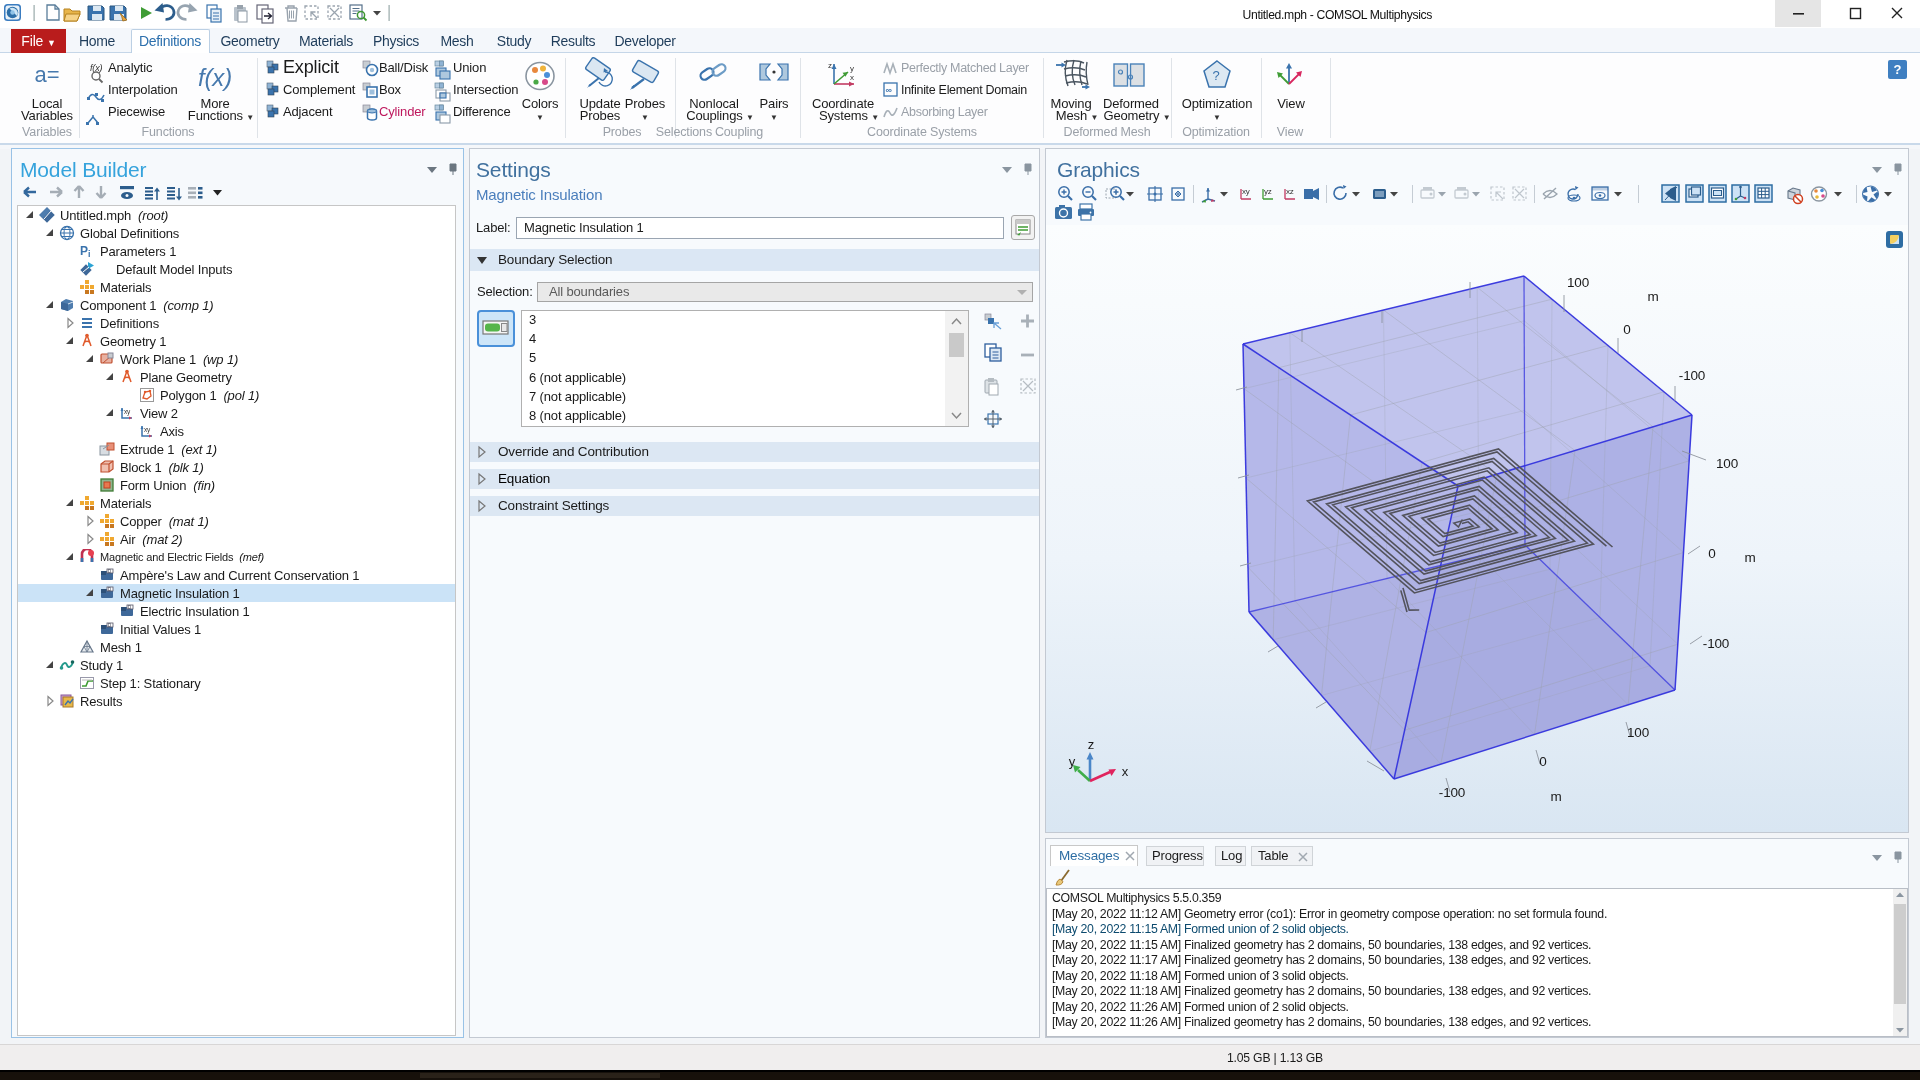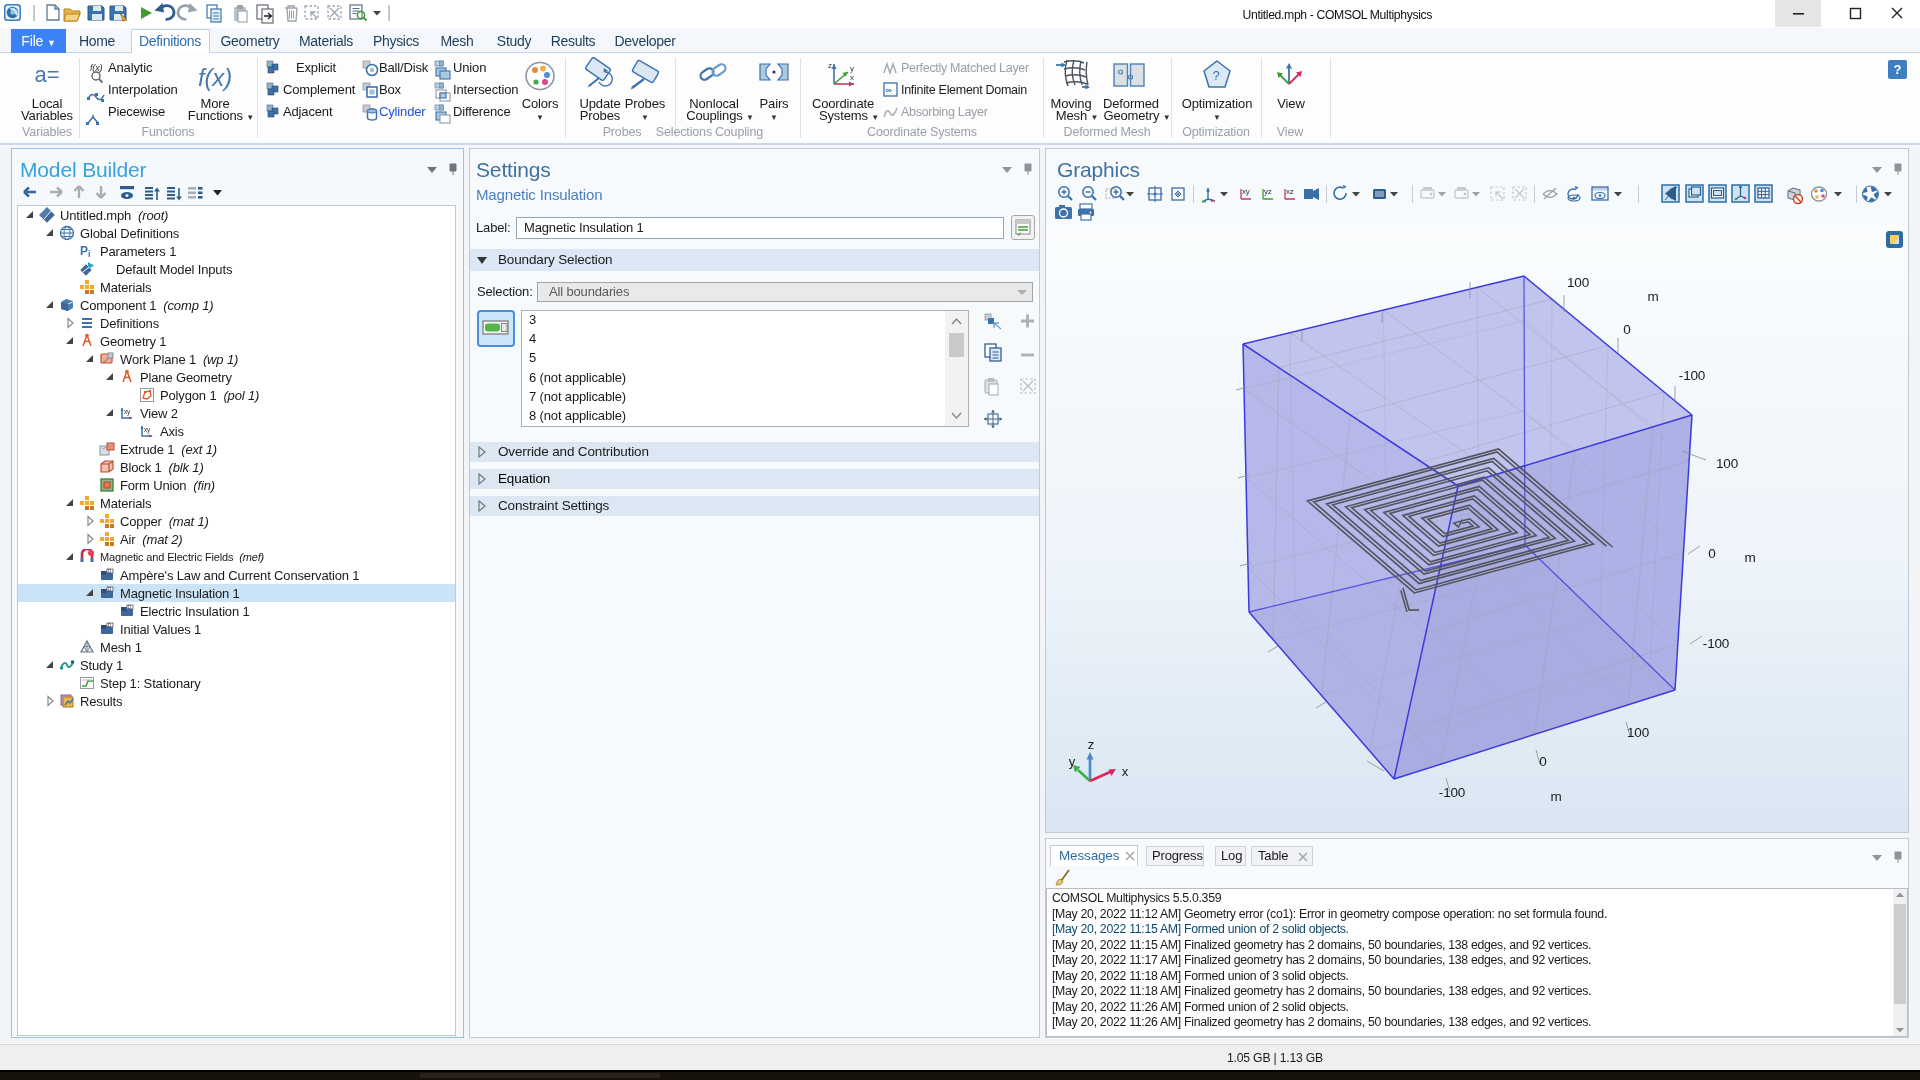--- a/index.html
+++ b/index.html
@@ -55,21 +55,21 @@
     <rect x="328" y="6" width="13" height="13" fill="none" stroke="#9aa4ae" stroke-width="1.3" stroke-dasharray="2.5 2"></rect>
     <path d="M330 17 L339 8 m-9 0 l9 9" stroke="#9aa4ae" stroke-width="1.3"></path>
     <rect x="350" y="5" width="12" height="14" fill="#fff" stroke="#55708a" stroke-width="1.2"></rect>
     <path d="M352.5 8.5 h7 M352.5 11 h7 M352.5 13.5 h4" stroke="#55708a" stroke-width="1"></path>
     <circle cx="361" cy="15" r="3.6" fill="none" stroke="#3d9632" stroke-width="1.5"></circle>
     <path d="M363.5 17.5 l3 3" stroke="#3d9632" stroke-width="1.8"></path>
     <path d="M373 11 l4 4.5 l4 -4.5 z" fill="#444"></path>
     <rect x="388.5" y="5" width="1.2" height="16" fill="#9aa"></rect>
   </svg>
 <div style="position:absolute;left:0;top:28px;width:1920px;height:25px;background:#f4f7fb;border-bottom:1px solid #c5d6e8;"></div>
-<div style="position:absolute;left:11px;top:29px;width:55px;height:41px;background:#3b82f6;color:#fff;font-size:14px;text-align:center;line-height:24px;">File <span style="font-size:9px;">▼</span></div>
+<div style="position:absolute;left:11px;top:29px;width:55px;height:41px;background:#b91c1c;color:#fff;font-size:14px;text-align:center;line-height:24px;">File <span style="font-size:9px;">▼</span></div>
 <div style="position:absolute;left:131px;top:29px;width:79px;height:25px;background:#ffffff;border:1px solid #bcd0e4;border-bottom:none;border-radius:2px 2px 0 0;"></div>
 <div style="position:absolute;left:-203px;width:600px;text-align:center;top:33px;font-size:14px;color:#1e3c5a;white-space:nowrap;line-height:16px;letter-spacing:-0.3px;">Home</div>
 <div style="position:absolute;left:-130px;width:600px;text-align:center;top:33px;font-size:14px;color:#2d70ad;white-space:nowrap;line-height:16px;letter-spacing:-0.3px;">Definitions</div>
 <div style="position:absolute;left:-50px;width:600px;text-align:center;top:33px;font-size:14px;color:#1e3c5a;white-space:nowrap;line-height:16px;letter-spacing:-0.3px;">Geometry</div>
 <div style="position:absolute;left:26px;width:600px;text-align:center;top:33px;font-size:14px;color:#1e3c5a;white-space:nowrap;line-height:16px;letter-spacing:-0.3px;">Materials</div>
 <div style="position:absolute;left:96px;width:600px;text-align:center;top:33px;font-size:14px;color:#1e3c5a;white-space:nowrap;line-height:16px;letter-spacing:-0.3px;">Physics</div>
 <div style="position:absolute;left:157px;width:600px;text-align:center;top:33px;font-size:14px;color:#1e3c5a;white-space:nowrap;line-height:16px;letter-spacing:-0.3px;">Mesh</div>
 <div style="position:absolute;left:214px;width:600px;text-align:center;top:33px;font-size:14px;color:#1e3c5a;white-space:nowrap;line-height:16px;letter-spacing:-0.3px;">Study</div>
 <div style="position:absolute;left:273px;width:600px;text-align:center;top:33px;font-size:14px;color:#1e3c5a;white-space:nowrap;line-height:16px;letter-spacing:-0.3px;">Results</div>
 <div style="position:absolute;left:345px;width:600px;text-align:center;top:33px;font-size:14px;color:#1e3c5a;white-space:nowrap;line-height:16px;letter-spacing:-0.3px;">Developer</div>
@@ -125,21 +125,21 @@
       <rect x="0" y="0" width="6" height="6" fill="#8fb3d4" stroke="#567" stroke-width="0.6"></rect>
       <rect x="5" y="3" width="6" height="6" fill="#3a73ad" stroke="#345" stroke-width="0.6"></rect>
       <rect x="1" y="6" width="6" height="6" fill="#3a73ad" stroke="#345" stroke-width="0.6"></rect>
     </g>
     <g transform="translate(267,105)">
       <rect x="0" y="0" width="6" height="6" fill="#8fb3d4" stroke="#567" stroke-width="0.6"></rect>
       <rect x="5" y="3" width="6" height="6" fill="#3a73ad" stroke="#345" stroke-width="0.6"></rect>
       <rect x="1" y="6" width="6" height="6" fill="#3a73ad" stroke="#345" stroke-width="0.6"></rect>
     </g>
   </svg>
-<div style="position:absolute;left:283px;top:60px;font-size:13px;color:#1a1a1a;white-space:nowrap;line-height:15px;margin-left:13px;">Explicit</div>
+<div style="position:absolute;left:283px;top:60px;font-size:18px;color:#1a1a1a;white-space:nowrap;line-height:15px;">Explicit</div>
 <div style="position:absolute;left:283px;top:82px;font-size:13px;color:#1a1a1a;white-space:nowrap;line-height:15px;">Complement</div>
 <div style="position:absolute;left:283px;top:104px;font-size:13px;color:#1a1a1a;white-space:nowrap;line-height:15px;">Adjacent</div>
 <svg style="position:absolute;left:0px;top:0px" width="560" height="150" viewBox="0 0 560 150">
     <g transform="translate(363,61)">
       <rect x="0" y="0" width="7" height="7" fill="#c8cdd2" stroke="#889" stroke-width="0.7"></rect>
       <circle cx="9" cy="9" r="5.5" fill="#fff" stroke="#3a73ad" stroke-width="1.6"></circle>
       <circle cx="9" cy="9" r="2.2" fill="#9fc0dd"></circle>
     </g>
     <g transform="translate(363,83)">
       <rect x="0" y="0" width="7" height="7" fill="#c8cdd2" stroke="#889" stroke-width="0.7"></rect>
@@ -147,21 +147,21 @@
       <rect x="6.5" y="6.5" width="5" height="5" fill="#9fc0dd"></rect>
     </g>
     <g transform="translate(363,105)">
       <rect x="0" y="0" width="7" height="7" fill="#c8cdd2" stroke="#889" stroke-width="0.7"></rect>
       <path d="M4.5 6 a4.5 2 0 0 1 9 0 v7 a4.5 2 0 0 1 -9 0 z" fill="#fff" stroke="#3a73ad" stroke-width="1.5"></path>
       <ellipse cx="9" cy="6" rx="4.5" ry="2" fill="#9fc0dd" stroke="#3a73ad" stroke-width="1"></ellipse>
     </g>
   </svg>
 <div style="position:absolute;left:379px;top:60px;font-size:13px;color:#1a1a1a;white-space:nowrap;line-height:15px;">Ball/Disk</div>
 <div style="position:absolute;left:379px;top:82px;font-size:13px;color:#1a1a1a;white-space:nowrap;line-height:15px;">Box</div>
-<div style="position:absolute;left:379px;top:104px;font-size:13px;color:#1d4ed8;white-space:nowrap;line-height:15px;">Cylinder</div>
+<div style="position:absolute;left:379px;top:104px;font-size:13px;color:#be185d;white-space:nowrap;line-height:15px;">Cylinder</div>
 <svg style="position:absolute;left:0px;top:0px" width="560" height="150" viewBox="0 0 560 150">
     <g transform="translate(435,61)">
       <rect x="0" y="0" width="8" height="5" fill="#b9cfe3" stroke="#67889f" stroke-width="0.7"></rect>
       <rect x="4.5" y="0" width="4" height="5" fill="#8fb3d4" stroke="#67889f" stroke-width="0.7"></rect>
       <rect x="1" y="7" width="10" height="8" fill="#aec8de" stroke="#3a73ad" stroke-width="1.1"></rect>
       <rect x="5" y="10" width="10" height="8" fill="#aec8de" stroke="#3a73ad" stroke-width="1.1"></rect>
     </g>
     <g transform="translate(435,83)">
       <rect x="0" y="0" width="8" height="5" fill="#b9cfe3" stroke="#67889f" stroke-width="0.7"></rect>
       <rect x="4.5" y="0" width="4" height="5" fill="#8fb3d4" stroke="#67889f" stroke-width="0.7"></rect>

